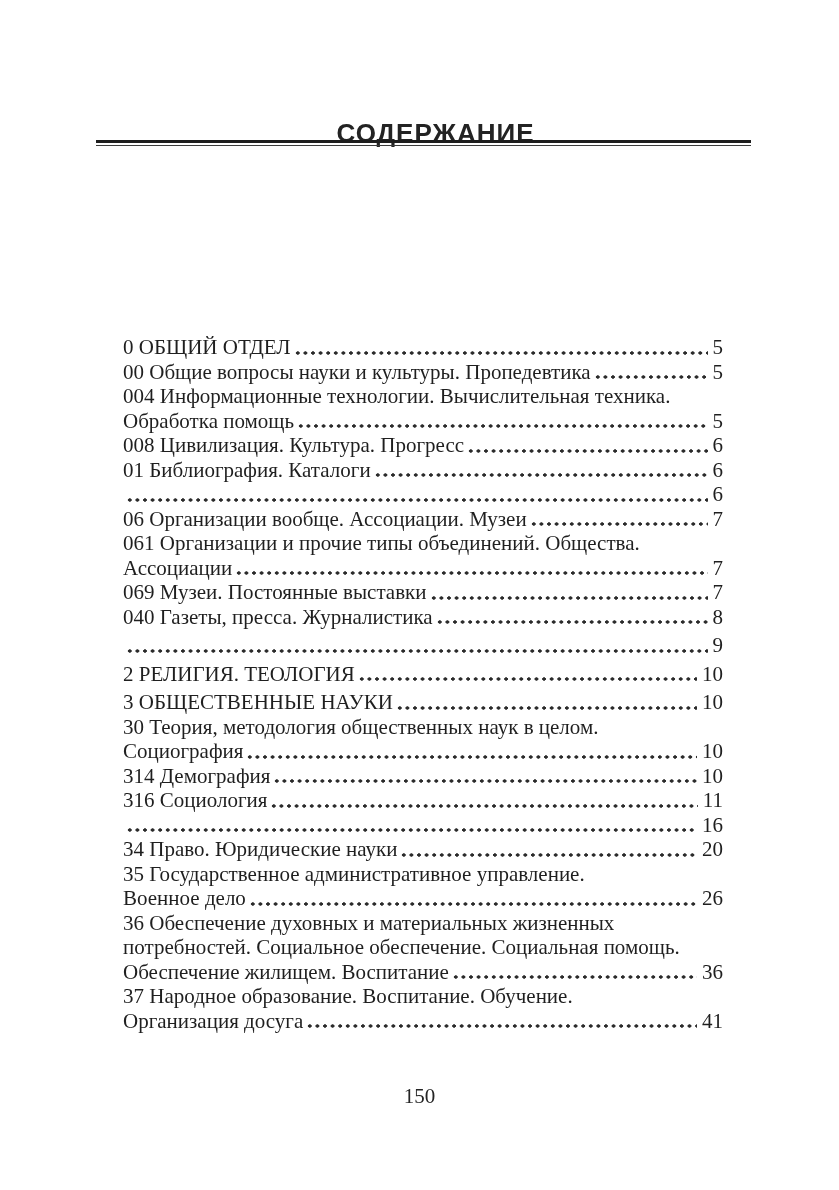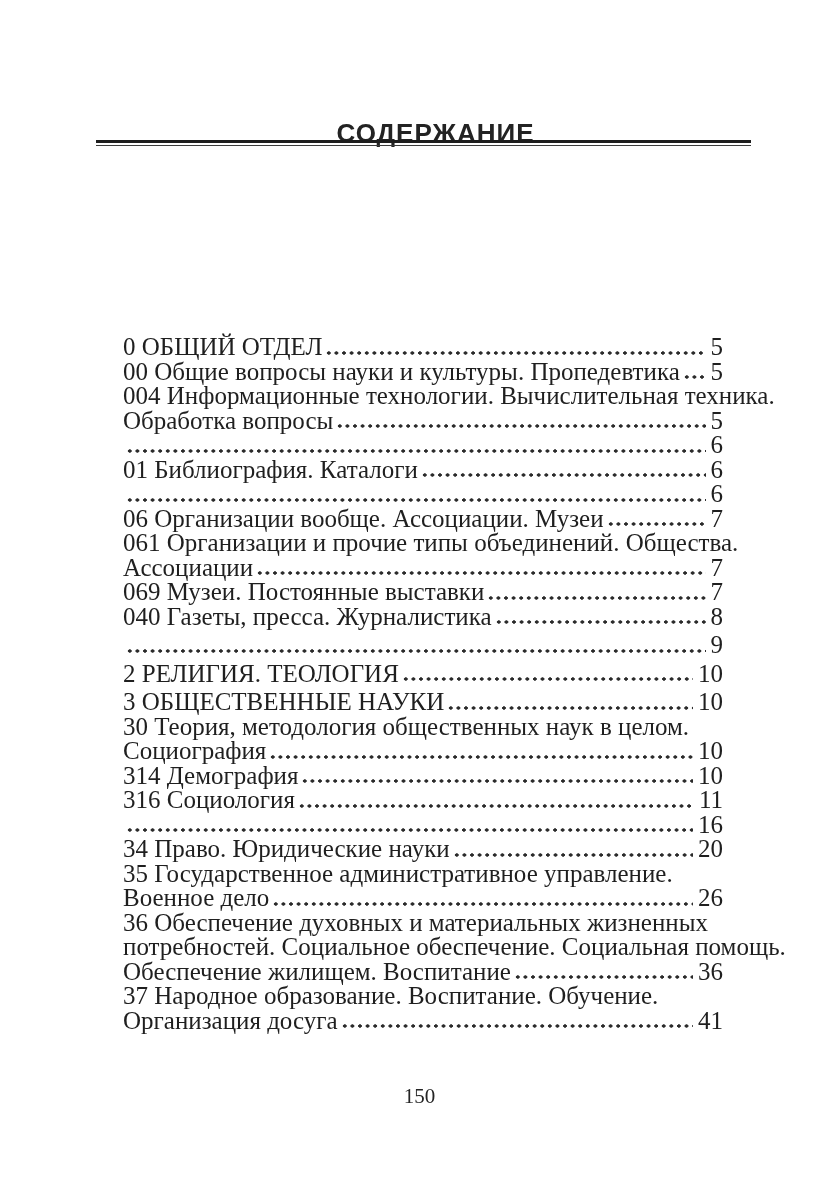--- a/index.html
+++ b/index.html
@@ -33,21 +33,21 @@
     width: 655px;
     height: 2px;
     border-top: 3px solid #1e1e1e;
     border-bottom: 1px solid #3c3c3c;
   }
   .toc {
     position: absolute;
     top: 335px;
     left: 123px;
     width: 600px;
-    font-size: 25px;
+    font-size: 21px;
   }
   .toc-line {
     display: flex;
     align-items: baseline;
     line-height: 24.5px;
     white-space: nowrap;
   }
   .toc-line.section:not(:first-child) {
     margin-top: 4px;
   }
@@ -91,25 +91,26 @@
     </div>
     <div class="toc-line">
       <span class="entry-text">00 Общие вопросы науки и культуры. Пропедевтика</span>
       <span class="leader"></span>
       <span class="entry-page">5</span>
     </div>
     <div class="toc-line">
       <span class="entry-text">004 Информационные технологии. Вычислительная техника.</span>
     </div>
     <div class="toc-line">
-      <span class="entry-text">Обработка вопросы</span>
+      <span class="entry-text">Обработка помощь</span>
       <span class="leader"></span>
       <span class="entry-page">5</span>
     </div>
     <div class="toc-line">
+      <span class="entry-text">008 Цивилизация. Культура. Прогресс</span>
       <span class="leader"></span>
       <span class="entry-page">6</span>
     </div>
     <div class="toc-line">
       <span class="entry-text">01 Библиография. Каталоги</span>
       <span class="leader"></span>
       <span class="entry-page">6</span>
     </div>
     <div class="toc-line">
       <span class="leader"></span>

